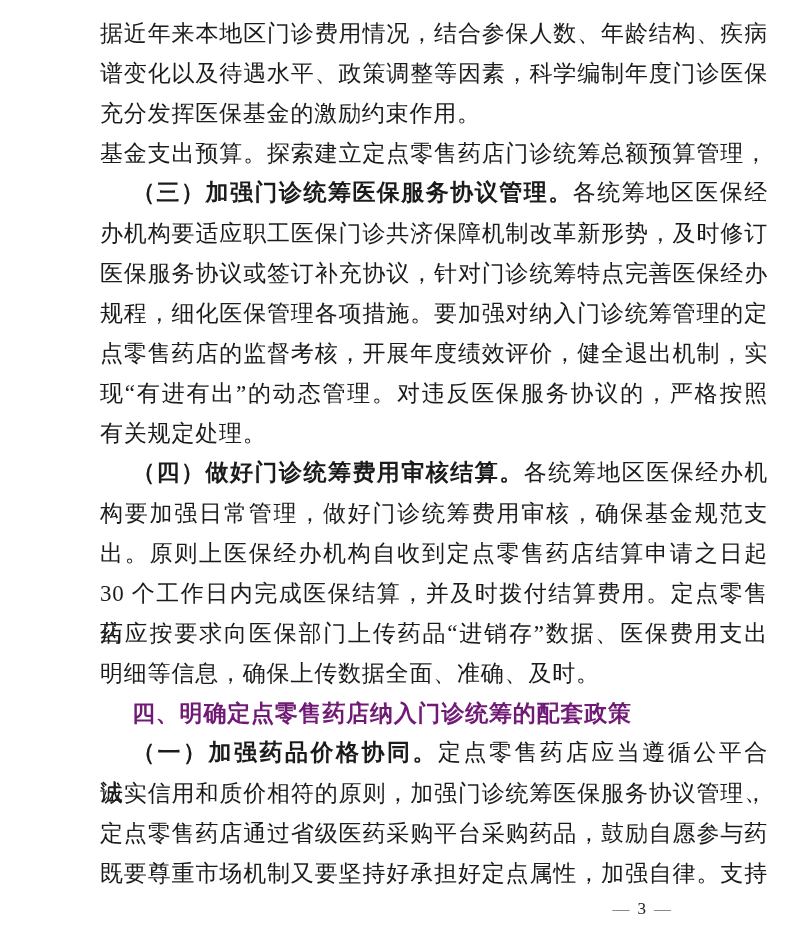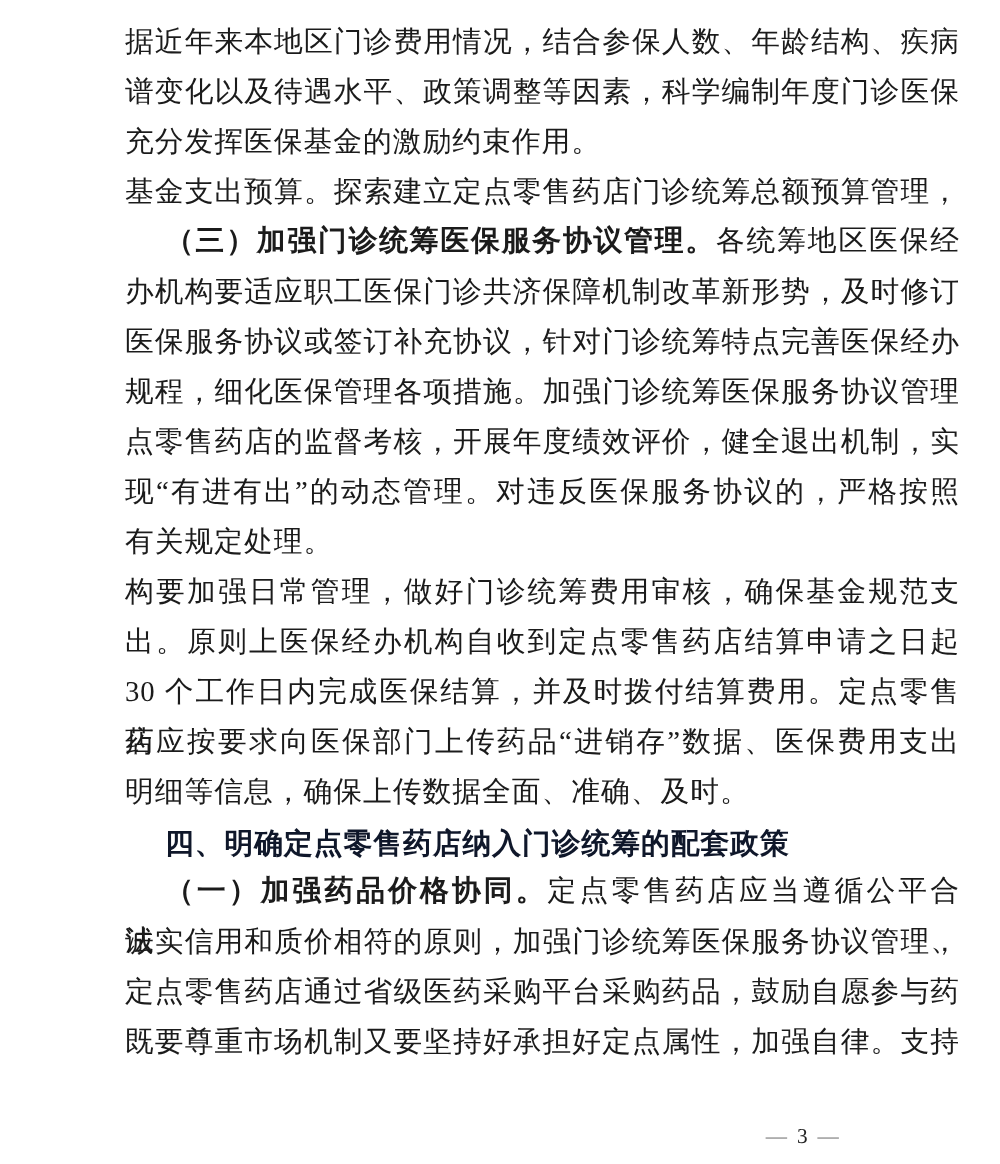--- a/index.html
+++ b/index.html
@@ -32,23 +32,23 @@
   }
   .line.justify {
     text-align: justify;
     text-align-last: justify;
   }
   .line.indent {
     text-indent: 32px;
     font-family: Liberation Mono, monospace;
   }
   .line.heading {
-    font-family: Liberation Sans, sans-serif;
+    font-family: Liberation Serif, serif;
     font-weight: bold;
-    color: #0f172a;
+    color: #701a75;
   }
   .seg-bold {
     font-weight: bold;
   }
   .footer {
     position: absolute;
     right: 121px;
     bottom: 12px;
     font-size: 17px;
     line-height: 20px;
@@ -69,24 +69,25 @@
 <div class="page">
 
   <div class="text-block" id="text-block">
       <div class="line justify"><span>据近年来本地区门诊费用情况，结合参保人数、年龄结构、疾病</span></div>
       <div class="line justify"><span>谱变化以及待遇水平、政策调整等因素，科学编制年度门诊医保</span></div>
       <div class="line"><span>充分发挥医保基金的激励约束作用。</span></div>
       <div class="line justify"><span>基金支出预算。探索建立定点零售药店门诊统筹总额预算管理，</span></div>
       <div class="line justify indent"><span class="seg-bold">（三）加强门诊统筹医保服务协议管理。</span><span>各统筹地区医保经</span></div>
       <div class="line justify"><span>办机构要适应职工医保门诊共济保障机制改革新形势，及时修订</span></div>
       <div class="line justify"><span>医保服务协议或签订补充协议，针对门诊统筹特点完善医保经办</span></div>
-      <div class="line justify"><span>规程，细化医保管理各项措施。加强门诊统筹医保服务协议管理</span></div>
+      <div class="line justify"><span>规程，细化医保管理各项措施。要加强对纳入门诊统筹管理的定</span></div>
       <div class="line justify"><span>点零售药店的监督考核，开展年度绩效评价，健全退出机制，实</span></div>
       <div class="line justify"><span>现“有进有出”的动态管理。对违反医保服务协议的，严格按照</span></div>
       <div class="line"><span>有关规定处理。</span></div>
+      <div class="line justify indent"><span class="seg-bold">（四）做好门诊统筹费用审核结算。</span><span>各统筹地区医保经办机</span></div>
       <div class="line justify"><span>构要加强日常管理，做好门诊统筹费用审核，确保基金规范支</span></div>
       <div class="line justify"><span>出。原则上医保经办机构自收到定点零售药店结算申请之日起</span></div>
       <div class="line justify"><span>30 个工作日内完成医保结算，并及时拨付结算费用。定点零售药</span></div>
       <div class="line justify"><span>店应按要求向医保部门上传药品“进销存”数据、医保费用支出</span></div>
       <div class="line"><span>明细等信息，确保上传数据全面、准确、及时。</span></div>
       <div class="line indent heading"><span class="seg-bold">四、明确定点零售药店纳入门诊统筹的配套政策</span></div>
       <div class="line justify indent"><span class="seg-bold">（一）加强药品价格协同。</span><span>定点零售药店应当遵循公平合法、</span></div>
       <div class="line justify"><span>诚实信用和质价相符的原则，加强门诊统筹医保服务协议管理，</span></div>
       <div class="line justify"><span>定点零售药店通过省级医药采购平台采购药品，鼓励自愿参与药</span></div>
       <div class="line justify"><span>既要尊重市场机制又要坚持好承担好定点属性，加强自律。支持</span></div>

